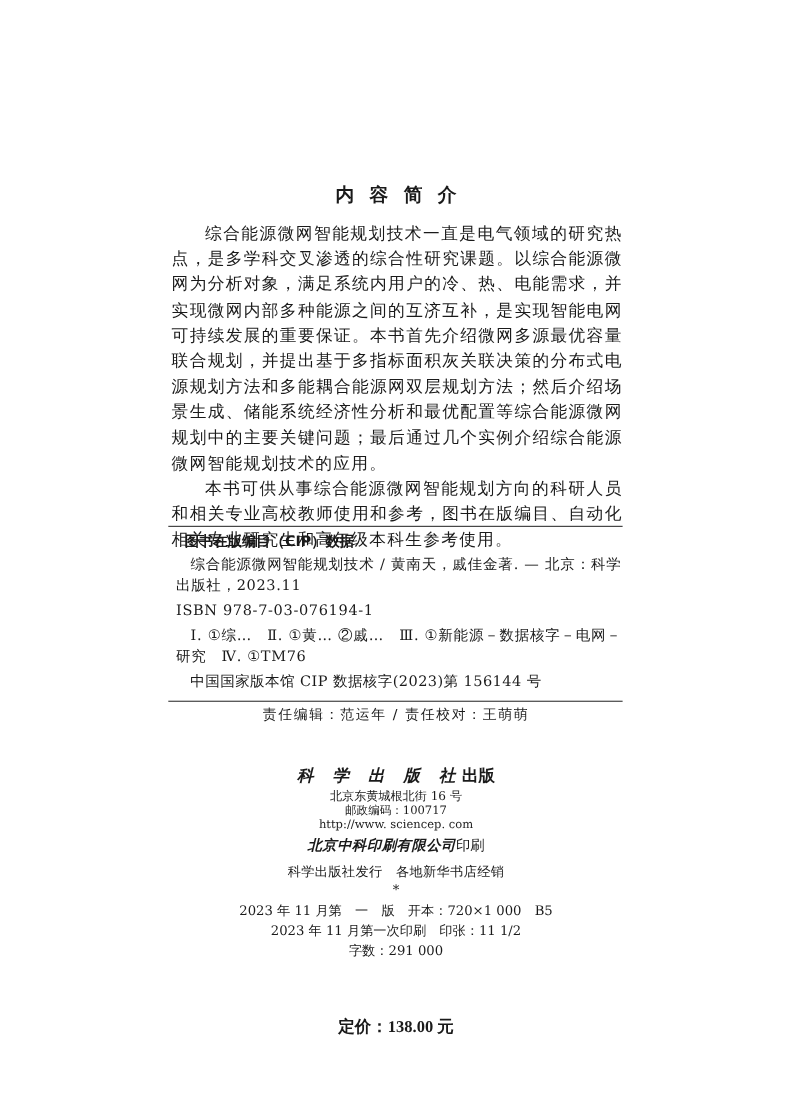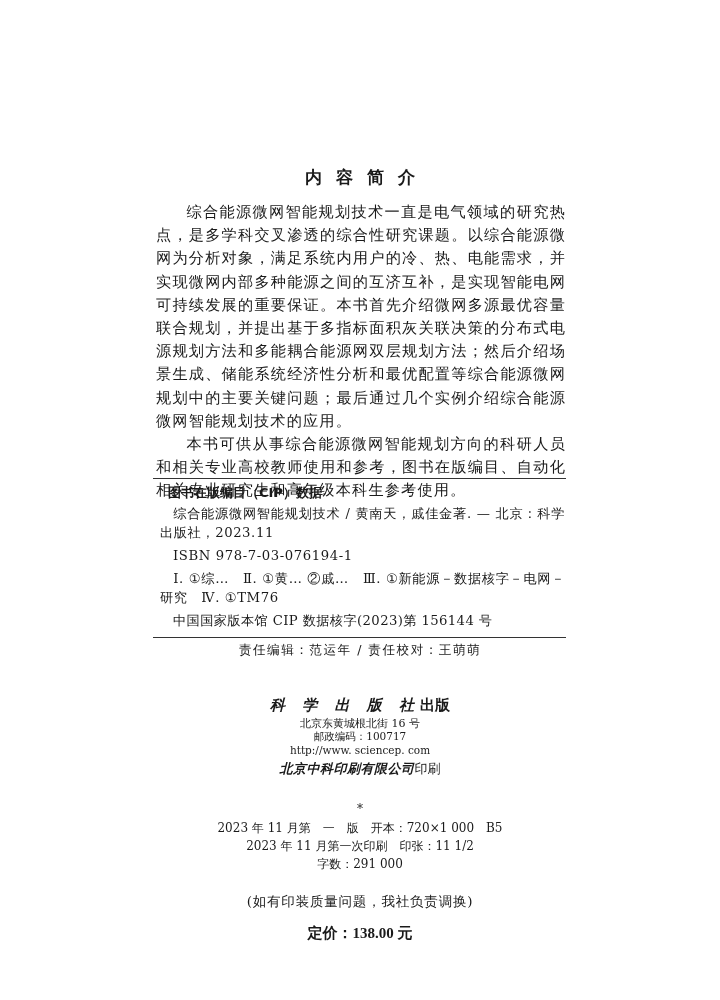--- a/index.html
+++ b/index.html
@@ -18,21 +18,21 @@
 
   .rule { position: absolute; left: 153px; width: 413px; height: 0;
           border-top: 1.2px solid #333; }
   .rule.top { top: 478px; }
   .rule.bottom { top: 637px; }
 
   .cip { position: absolute; left: 160px; top: 482px; width: 405px; font-size: 13.2px; }
   .cip-heading { font-family: "DejaVu Sans", "Liberation Sans", sans-serif; font-weight: bold;
                  font-size: 13px; height: 22px; line-height: 22px; margin-left: 8px; }
   .cip-entry { line-height: 19px; text-indent: 1em; margin-bottom: 4px; text-align: justify; letter-spacing: 0.6px; }
-  .cip-entry.isbn { text-indent: 0; margin-left: 13px; }
+  .cip-entry.isbn { text-indent: 0; }
   .cip-line { line-height: 19px; margin-left: 13px; margin-bottom: 4px; letter-spacing: 0.4px; }
 
   .staff { position: absolute; left: 0; width: 720px; text-align: center; font-size: 12.6px;
            font-family: "DejaVu Sans", "Liberation Sans", sans-serif; letter-spacing: 1.5px; }
   .staff.r1 { top: 642px; }
   .staff.r2 { top: 664px; }
 
   .center { position: absolute; left: 0; width: 720px; text-align: center; }
   .pub-name { top: 696px; font-size: 15px; font-weight: bold; }
   .pub-name .calli { font-style: italic; letter-spacing: 6px; font-family: "DejaVu Serif", serif; }
@@ -80,20 +80,20 @@
     <span class="calli">科 学 出 版 社</span><span>出版</span>
   </div>
   <div class="center addr">北京东黄城根北街 16 号</div>
   <div class="center postal">邮政编码：100717</div>
   <div class="center url">http://www. sciencep. com</div>
 
   <div class="center printer">
     <span class="calli">北京中科印刷有限公司</span><span class="plain">印刷</span>
   </div>
 
+  <div class="center dist">科学出版社发行　各地新华书店经销</div>
   <div class="center star">*</div>
   <div class="center edition">2023 年 11 月第　一　版　开本：720×1 000　B5</div>
   <div class="center printing">2023 年 11 月第一次印刷　印张：11 1/2</div>
   <div class="center words">字数：291 000</div>
   <div class="center price">定价：138.00 元</div>
-  <div class="center notice">(如有印装质量问题，我社负责调换)</div>
 
 </div>
 
 </body></html>

